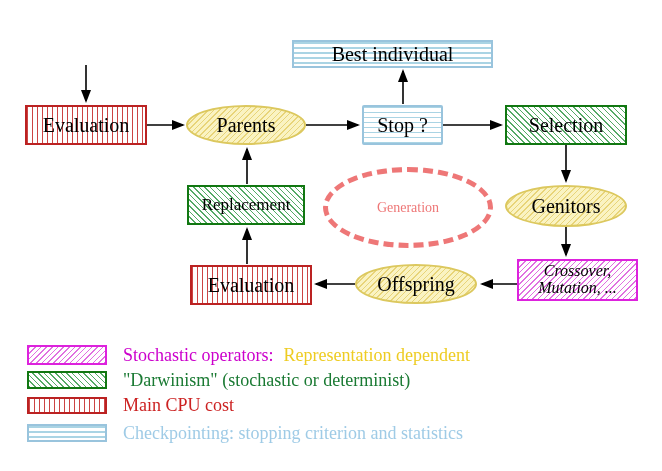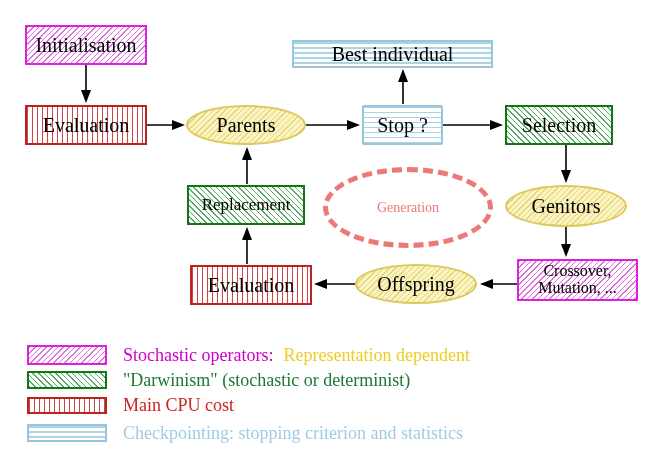--- a/index.html
+++ b/index.html
@@ -42,21 +42,21 @@
   
   .legend-row{position:absolute;left:27px;display:flex;align-items:center;}
   .swatch{position:absolute;left:0;width:80px;box-sizing:border-box;}
   .legend-text{position:absolute;left:96px;font-size:18px;white-space:nowrap;}
   .lt-magenta{color:#cc00cc;}
   .lt-yellow{color:#eecc22;margin-left:10px;}
   .lt-green{color:#1a7a33;}
   .lt-red{color:#cc2222;}
   .lt-cyan{color:#9fcbe6;}
   .small-font{font-size:17px;}
-  .xs-font{font-size:16px;}
+  .xs-font{font-size:16px;font-style:italic;}
 </style>
 </head>
 <body>
 
 <div class="canvas">
 
   <svg class="arrows" width="662" height="471" viewBox="0 0 662 471">
     <defs>
       <marker id="ah" markerUnits="userSpaceOnUse" markerWidth="13" markerHeight="10" refX="11" refY="5" orient="auto">
         <polygon points="0,0 13,5 0,10" fill="#000"></polygon>
@@ -70,31 +70,30 @@
       <line x1="443" y1="125" x2="501" y2="125" marker-end="url(#ah)"></line>
       <line x1="566" y1="145" x2="566" y2="181" marker-end="url(#ah)"></line>
       <line x1="566" y1="227" x2="566" y2="255" marker-end="url(#ah)"></line>
       <line x1="517" y1="284" x2="482" y2="284" marker-end="url(#ah)"></line>
       <line x1="355" y1="284" x2="316" y2="284" marker-end="url(#ah)"></line>
       <line x1="247" y1="264" x2="247" y2="229" marker-end="url(#ah)"></line>
       <line x1="247" y1="184" x2="247" y2="149" marker-end="url(#ah)"></line>
     </g>
   </svg>
 
-  <div class="node magenta-box" style="left:25px;top:25px;width:122px;height:40px">Initialisation</div>
 
   <div class="node red-box" style="left:25px;top:105px;width:122px;height:40px">Evaluation</div>
 
   <div class="node yellow-ellipse" style="left:186px;top:105px;width:120px;height:40px">Parents</div>
 
   <div class="node cyan-box" style="left:292px;top:40px;width:201px;height:28px">Best individual</div>
 
   <div class="node cyan-box rounded" style="left:362px;top:105px;width:81px;height:40px">Stop ?</div>
 
-  <div class="node green-box" style="left:505px;top:105px;width:108px;height:40px">Selection</div>
+  <div class="node green-box" style="left:505px;top:105px;width:122px;height:40px">Selection</div>
 
   <div class="node yellow-ellipse" style="left:505px;top:185px;width:122px;height:42px">Genitors</div>
 
   <div class="node magenta-box xs-font" style="left:517px;top:259px;width:121px;height:42px;flex-direction:column">
     <span>Crossover,</span>
     <span>Mutation, ...</span>
   </div>
 
   <div class="node yellow-ellipse" style="left:355px;top:264px;width:122px;height:40px">Offspring</div>
 

